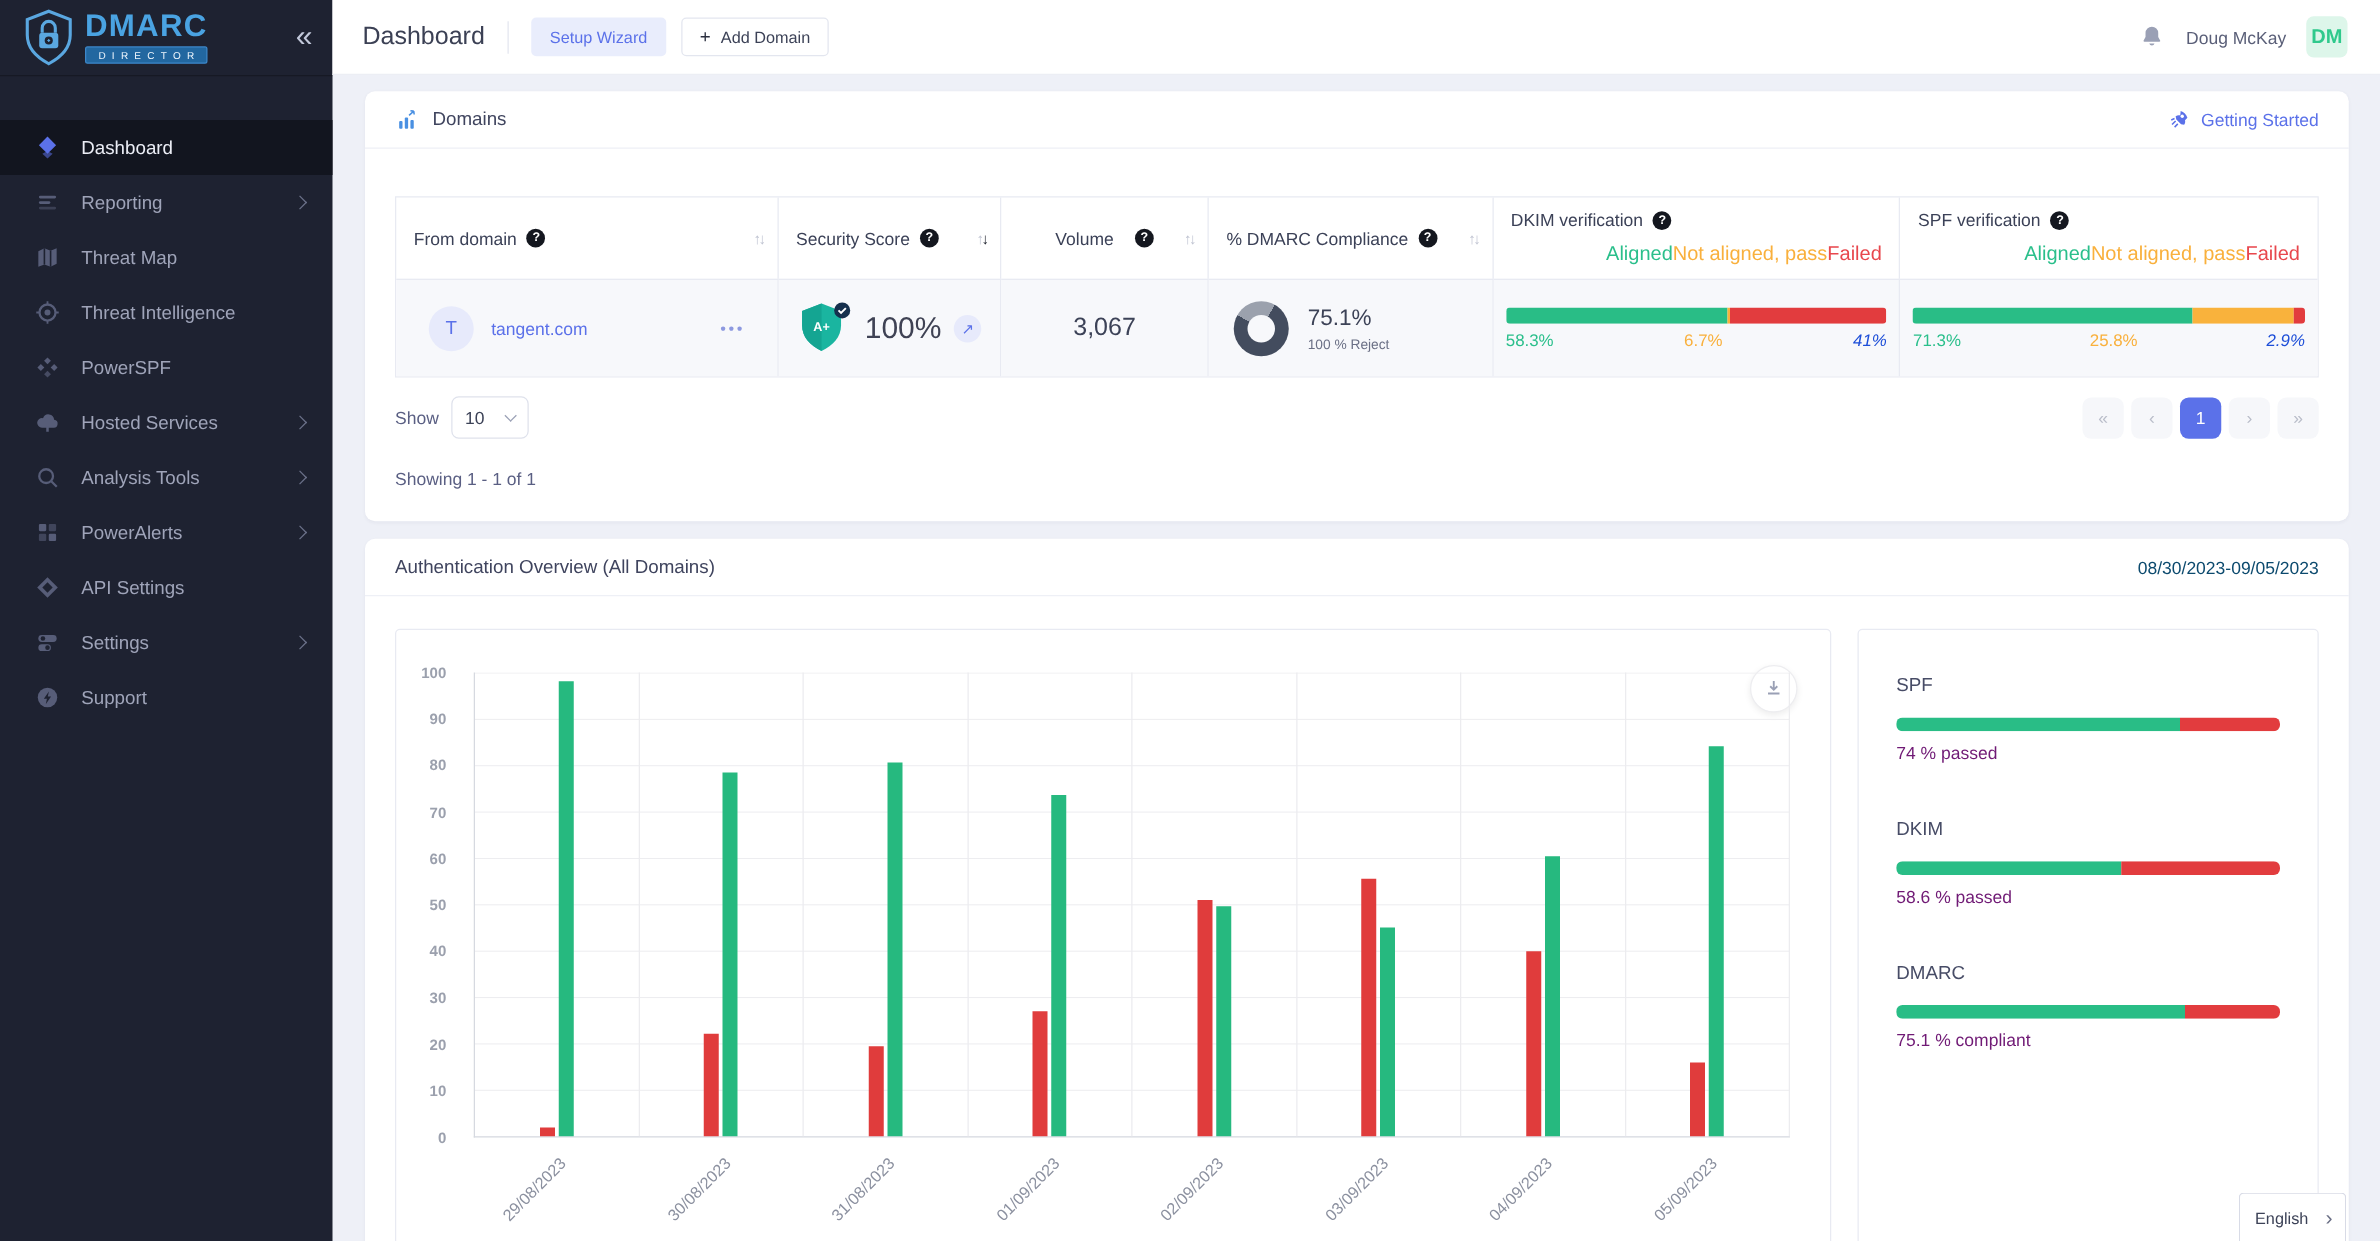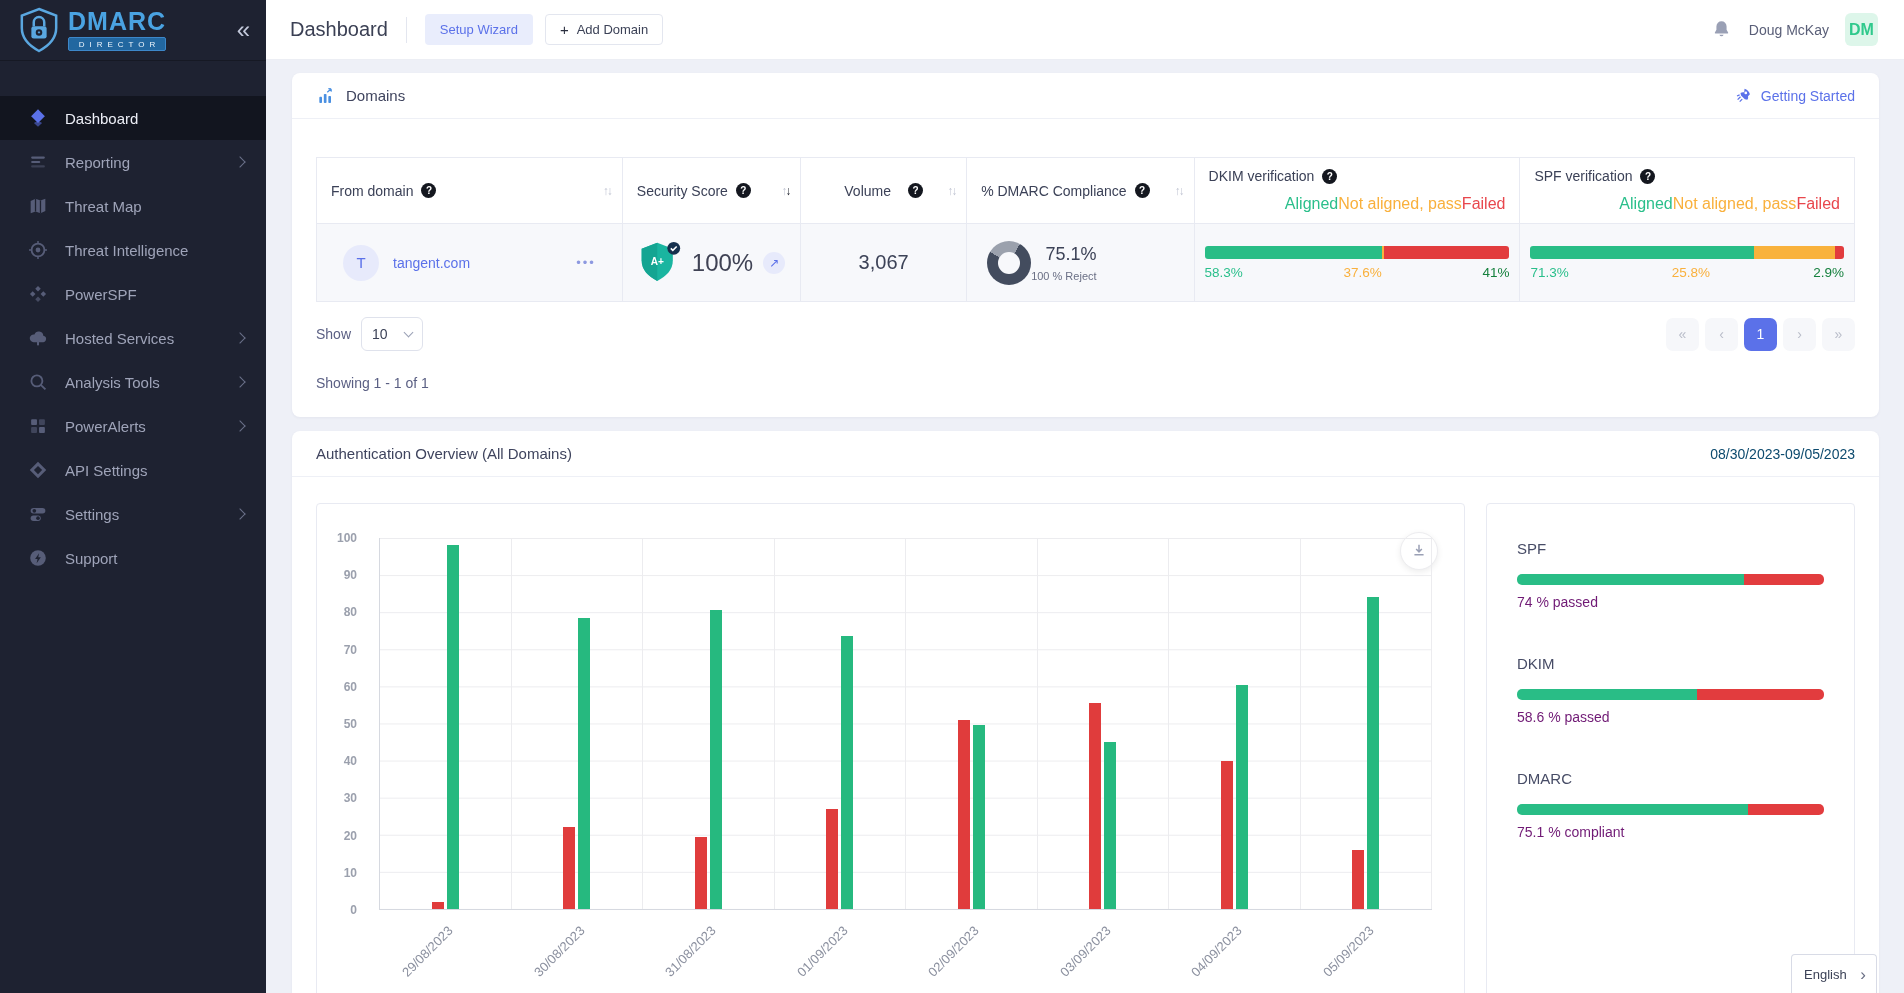--- a/index.html
+++ b/index.html
@@ -87,29 +87,29 @@
   .avatar { width:36px; height:36px; border-radius:50%; background:#e7eafb; color:#5b71e9; font-size:15px;
     display:flex; align-items:center; justify-content:center; flex:none; }
   .domain-link { color:#5b71e9; font-size:14px; margin-left:14px; text-decoration:none; cursor:pointer; }
   .dots { margin-left:auto; margin-right:12px; color:#8d99e0; font-size:13px; letter-spacing:2px; cursor:pointer; }
   .td.c1 { justify-content:center; gap:10px; }
   .score-shield { display:inline-flex; }
   .score-val { font-size:24px; color:#3f4254; }
   .score-chip { width:22px; height:22px; border-radius:50%; background:#e7eafb; color:#5b71e9;
     font-size:12px; display:flex; align-items:center; justify-content:center; cursor:pointer; }
   .td.c2 { justify-content:center; font-size:20px; color:#3c4257; }
-  .td.c3 { padding-left:20px;text-align:right; }
+  .td.c3 { gap:15px; padding-left:20px; }
   .donut { width:44px; height:44px; border-radius:50%; position:relative; flex:none; }
   .donut::after { content:""; position:absolute; inset:11px; background:#f7f8fb; border-radius:50%; }
   .comp-pct { font-size:18px; color:#3c4257; }
   .comp-note { font-size:11px; color:#6a6f85; margin-top:5px; }
   .td.c4, .td.c5 { flex-direction:column; justify-content:center; align-items:stretch; padding:10px 10px; }
   .pct-bar { display:flex; height:13px; border-radius:3px; overflow:hidden; }
   .pct-labels { display:flex; justify-content:space-between; font-size:13.5px; margin-top:6px; }
-  .pl.g { color:#2abf8b; } .pl.o { color:#f9b03c; } .pl.r { color:#15803d; }
+  .pl.g { color:#2abf8b; } .pl.o { color:#f9b03c; } .pl.r { color:#1d4ed8;font-style:italic; }
 
   .show-row { display:flex; align-items:center; margin-top:15px; }
   .show-label { color:#5a5f83; font-size:14px; }
   .select { margin-left:10px; border:1px solid #dfe2ec; border-radius:6px; background:#fff; height:34px;
     width:62px; display:flex; align-items:center; padding:0 10px; font-size:14px; color:#3c4257; cursor:pointer; }
   .select .chev { width:7px; height:7px; border-right:1.5px solid #9aa0b5; border-bottom:1.5px solid #9aa0b5;
     transform:rotate(45deg); margin-left:auto; margin-top:-3px; }
   .pagination { display:flex; gap:6px; }
   .pg { min-width:33px; height:33px; border:none; border-radius:7px; background:#f6f7fa; color:#b9bdc9;
     font-size:14px; display:inline-flex; align-items:center; justify-content:center; font-family:inherit; cursor:pointer; }
@@ -413,21 +413,21 @@
                   </div>
                 </div>
                 <div class="td c4">
                   <div class="pct-bar">
                     <div class="seg" style="width: 58.3%; background: rgb(41, 189, 134);"></div>
                     <div class="seg" style="width: 0.7%; background: rgb(249, 178, 60);"></div>
                     <div class="seg" style="width: 41%; background: rgb(226, 60, 62);"></div>
                   </div>
                   <div class="pct-labels">
                     <span class="pl g">58.3%</span>
-                    <span class="pl o">37.6%</span>
+                    <span class="pl o">6.7%</span>
                     <span class="pl r">41%</span>
                   </div>
                 </div>
                 <div class="td c5">
                   <div class="pct-bar">
                     <div class="seg" style="width: 71.3%; background: rgb(41, 189, 134);"></div>
                     <div class="seg" style="width: 25.8%; background: rgb(249, 178, 60);"></div>
                     <div class="seg" style="width: 2.9%; background: rgb(226, 60, 62);"></div>
                   </div>
                   <div class="pct-labels">

